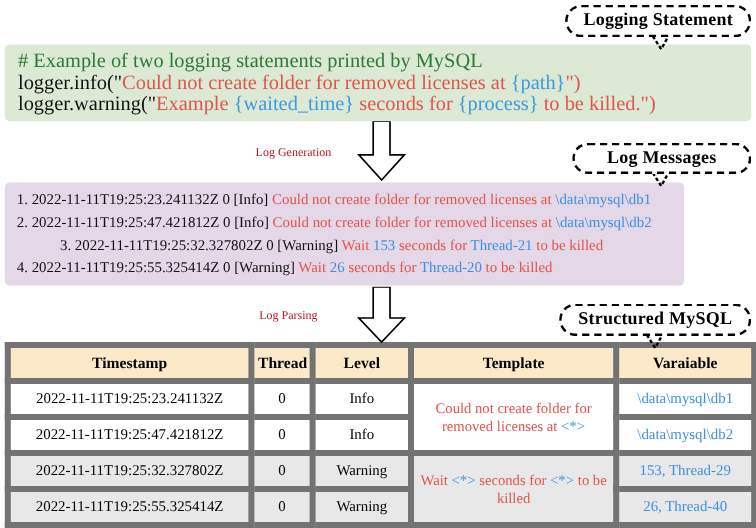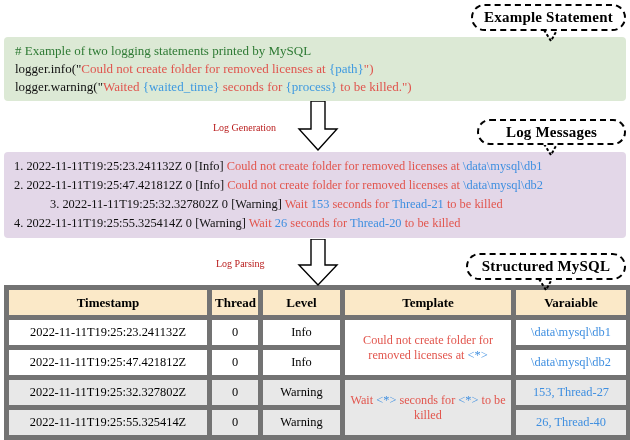--- a/index.html
+++ b/index.html
@@ -49,21 +49,21 @@
   }
   .panel-green {
     background: #dce9d5;
   }
   .panel-purple {
     background: #e3d7e8;
   }
 
   .code-line {
     font-family: "Liberation Serif", serif;
-    font-size: 13px;
+    font-size: 17px;
     line-height: 17.5px;
     white-space: nowrap;
   }
   .c-comment { color: #2e7a34; }
   .c-plain   { color: #111111; }
   .c-str     { color: #e0554e; }
   .c-var     { color: #3f9ae0; }
 
   .log-line {
     font-family: "Liberation Serif", serif;
@@ -116,59 +116,59 @@
   }
   .tbl tr.shaded td { background: #e8e8e8; }
   .t-tmpl { color: #e2554d; font-size: 12.2px; line-height: 15px; }
   .t-var  { color: #3f8fe0; font-size: 12.2px; }
   .t-star { color: #3f8fe0; }
 </style>
 </head>
 <body>
 
 <div class="callout" style="left:471px; top:4px; width:155px; height:27px;">
-  <span>Example Statement</span>
+  <span>Logging Statement</span>
 </div>
 <div class="callout-tail" style="left:543px; top:30px;">
   <svg width="16" height="12" viewBox="0 0 16 12">
     <path d="M1 0 L8 11 L14 0" fill="none" stroke="#000" stroke-width="2" stroke-dasharray="3,2"></path>
   </svg>
 </div>
 
 <div class="panel panel-green" style="left:4px; top:37px; width:622px; height:64px;">
   <div class="code-line" style="position:absolute; left:11px; top:5px;">
     <span class="c-comment"># Example of two logging statements printed by MySQL</span>
   </div>
 
   <div class="code-line" style="position:absolute; left:11px; top:23px;">
     <span class="c-plain">logger.info("</span><span class="c-str">Could not create folder for removed licenses at </span><span class="c-var">{path}</span><span class="c-str">")</span>
   </div>
 
   <div class="code-line" style="position:absolute; left:11px; top:41px;">
-    <span class="c-plain">logger.warning("</span><span class="c-str">Waited </span><span class="c-var">{waited_time}</span><span class="c-str"> seconds for </span><span class="c-var">{process}</span><span class="c-str"> to be killed.</span><span class="c-str">")</span>
+    <span class="c-plain">logger.warning("</span><span class="c-str">Example </span><span class="c-var">{waited_time}</span><span class="c-str"> seconds for </span><span class="c-var">{process}</span><span class="c-str"> to be killed.</span><span class="c-str">")</span>
   </div>
 </div>
 
 <div class="arrow-label" style="left:213px; top:122px;">Log Generation</div>
 <div class="arrow" style="left:296px; top:101px;">
   <svg width="44" height="50" viewBox="0 0 44 50">
     <path d="M15 0 L29 0 L29 28 L41 28 L22 49 L3 28 L15 28 Z" fill="#ffffff" stroke="#000000" stroke-width="1.4"></path>
   </svg>
 </div>
 
 <div class="callout" style="left:477px; top:119px; width:149px; height:26px;">
   <span>Log Messages</span>
 </div>
 <div class="callout-tail" style="left:543px; top:144px;">
   <svg width="16" height="12" viewBox="0 0 16 12">
     <path d="M1 0 L8 11 L14 0" fill="none" stroke="#000" stroke-width="2" stroke-dasharray="3,2"></path>
   </svg>
 </div>
 
-<div class="panel panel-purple" style="left:4px; top:152px; width:622px; height:86px;">
+<div class="panel panel-purple" style="left:4px; top:152px; width:566px; height:86px;">
   <div class="log-line" style="position:absolute; left:10px; top:5px;">
     <span class="l-meta">1.</span><span class="l-meta"> 2022-11-11T19:25:23.241132Z 0 [Info] </span><span class="l-msg">Could not create folder for removed licenses at </span><span class="l-var">\data\mysql\db1</span><span class="l-msg"></span><span class="l-var"></span><span class="l-msg"></span>
   </div>
   <div class="log-line" style="position:absolute; left:10px; top:24px;">
     <span class="l-meta">2.</span><span class="l-meta"> 2022-11-11T19:25:47.421812Z 0 [Info] </span><span class="l-msg">Could not create folder for removed licenses at </span><span class="l-var">\data\mysql\db2</span><span class="l-msg"></span><span class="l-var"></span><span class="l-msg"></span>
   </div>
   <div class="log-line" style="position:absolute; left:10px; top:43px;margin-left:36px;">
     <span class="l-meta">3.</span><span class="l-meta"> 2022-11-11T19:25:32.327802Z 0 [Warning] </span><span class="l-msg">Wait </span><span class="l-var">153</span><span class="l-msg"> seconds for </span><span class="l-var">Thread-21</span><span class="l-msg"> to be killed</span>
   </div>
   <div class="log-line" style="position:absolute; left:10px; top:62px;">
@@ -225,21 +225,21 @@
       <td>Info</td>
       <td class="t-var">\data\mysql\db2</td>
     </tr>
     <tr class="shaded">
       <td>2022-11-11T19:25:32.327802Z</td>
       <td>0</td>
       <td>Warning</td>
       <td rowspan="2">
         <span class="t-tmpl">Wait </span><span class="t-star">&lt;*&gt;</span><span class="t-tmpl"> seconds for </span><span class="t-star">&lt;*&gt;</span><span class="t-tmpl"> to be killed</span>
       </td>
-      <td class="t-var">153, Thread-27</td>
+      <td class="t-var">153, Thread-29</td>
     </tr>
     <tr class="shaded">
       <td>2022-11-11T19:25:55.325414Z</td>
       <td>0</td>
       <td>Warning</td>
       <td class="t-var">26, Thread-40</td>
     </tr>
   </tbody>
 </table>
 

